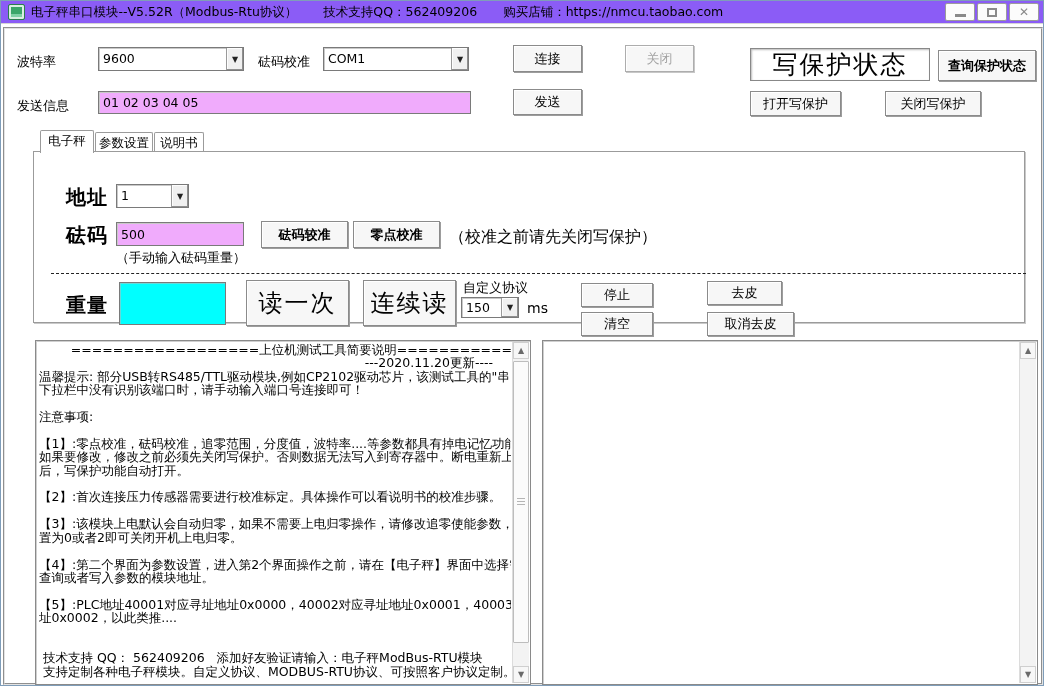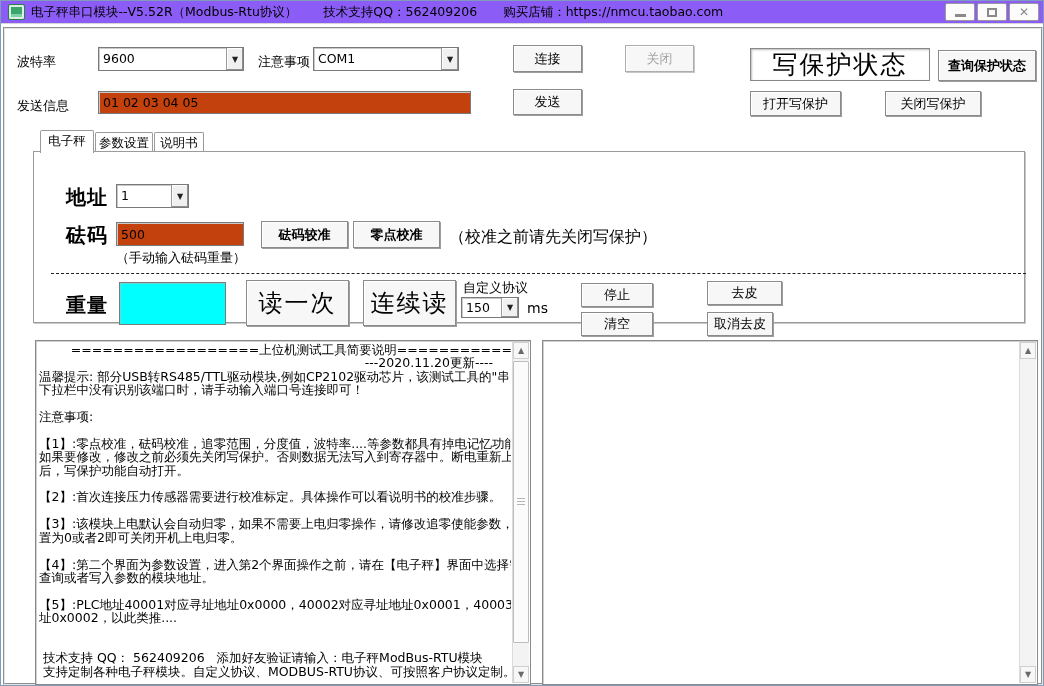--- a/index.html
+++ b/index.html
@@ -42,21 +42,21 @@
   .btn.bigread { font-size:24px; letter-spacing:2px; }
 
   
   .combo { position:absolute; background:#fff; border:1px solid #7a7a7a;
     box-shadow: inset 1px 1px 0 #c9c9c9; display:flex; }
   .combo .val { flex:1; font-size:12.5px; padding:3px 2px 0 4px; overflow:hidden; white-space:nowrap; }
   .combo .drop { width:17px; background:#f0f0f0; border-left:1px solid #9a9a9a;
     box-shadow: inset -1px -1px 0 #8f8f8f, inset 1px 1px 0 #fdfdfd;
     display:flex; align-items:center; justify-content:center;
     font-size:8px; color:#222; cursor:pointer; }
-  .field { position:absolute; background:#c2410c; border:1px solid #7a7a7a;
+  .field { position:absolute; background:#f0abfc; border:1px solid #7a7a7a;
     box-shadow: inset 1px 1px 0 #c9c9c9; font-size:12.5px; padding:0 4px;
     font-family:"DejaVu Sans","Liberation Sans",sans-serif; color:#000; }
 
   #protect-status-box { position:absolute; left:745px; top:19px; width:180px; height:33px;
     background:#fff; border:1px solid #888; box-shadow: inset 1px 1px 2px #bbb;
     display:flex; align-items:center; justify-content:center;
     font-size:25px; letter-spacing:2px; }
 
   
   .tab { position:absolute; top:103px; height:20px; background:#fff;
@@ -117,22 +117,22 @@
 
   <div id="client">
 
     <span class="lbl" style="left:12px; top:24px;">波特率</span>
     <div class="combo" style="left:93px; top:18px; width:146px; height:24px;">
       <div class="val">9600</div>
       <div class="drop">
           <span>▼</span>
         </div>
     </div>
-    <span class="lbl" style="left:253px; top:24px;">注意事项</span>
-    <div class="combo" style="left:308px; top:18px; width:146px; height:24px;">
+    <span class="lbl" style="left:253px; top:24px;">砝码校准</span>
+    <div class="combo" style="left:318px; top:18px; width:146px; height:24px;">
       <div class="val">COM1</div>
       <div class="drop">
           <span>▼</span>
         </div>
     </div>
     <div class="btn" style="left:508px; top:16px; width:69px; height:27px;">连接</div>
     <div class="btn disabled" style="left:598px; top:16px; width:69px; height:27px;margin-left:22px;">关闭</div>
 
     <div id="protect-status-box">写保护状态</div>
     <div class="btn bold" style="left:933px; top:21px; width:98px; height:31px; font-size:13px;">查询保护状态</div>
@@ -176,21 +176,21 @@
         <div class="val" style="padding-top:2px;">150</div>
         <div class="drop">
             <span>▼</span>
           </div>
       </div>
       <span class="lbl" style="left:493px; top:148px; font-size:14px;">ms</span>
 
       <div class="btn" style="left:547px; top:131px; width:72px; height:24px;">停止</div>
       <div class="btn" style="left:547px; top:160px; width:72px; height:24px;">清空</div>
       <div class="btn" style="left:673px; top:129px; width:75px; height:24px;">去皮</div>
-      <div class="btn" style="left:673px; top:160px; width:66px; height:24px;">取消去皮</div>
+      <div class="btn" style="left:673px; top:160px; width:87px; height:24px;">取消去皮</div>
 
     </div>
     <span class="small-note" style="left:30px; top:277px;">（对应上面地址位选项，可选择需要采集的地址！）</span>
 
     <div class="panel" style="left:30px; width:496px;">
       <div class="panel-text">        ==================上位机测试工具简要说明================
                                                                                   ---2020.11.20更新----
 温馨提示: 部分USB转RS485/TTL驱动模块,例如CP2102驱动芯片，该测试工具的"串口名称"
 下拉栏中没有识别该端口时，请手动输入端口号连接即可！
 

